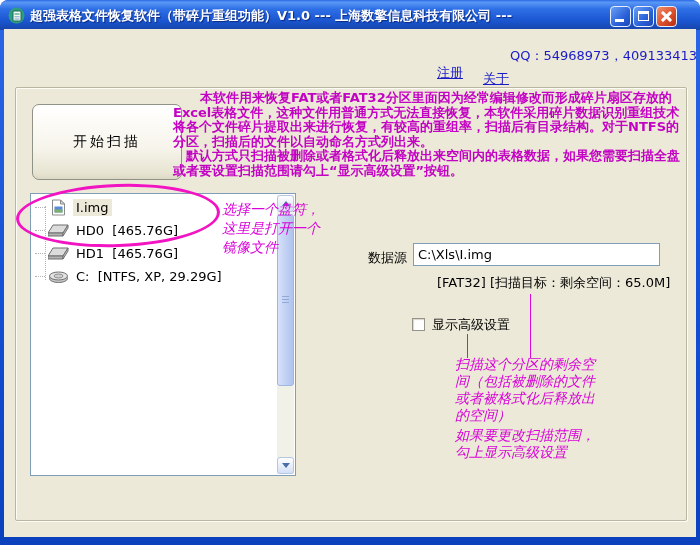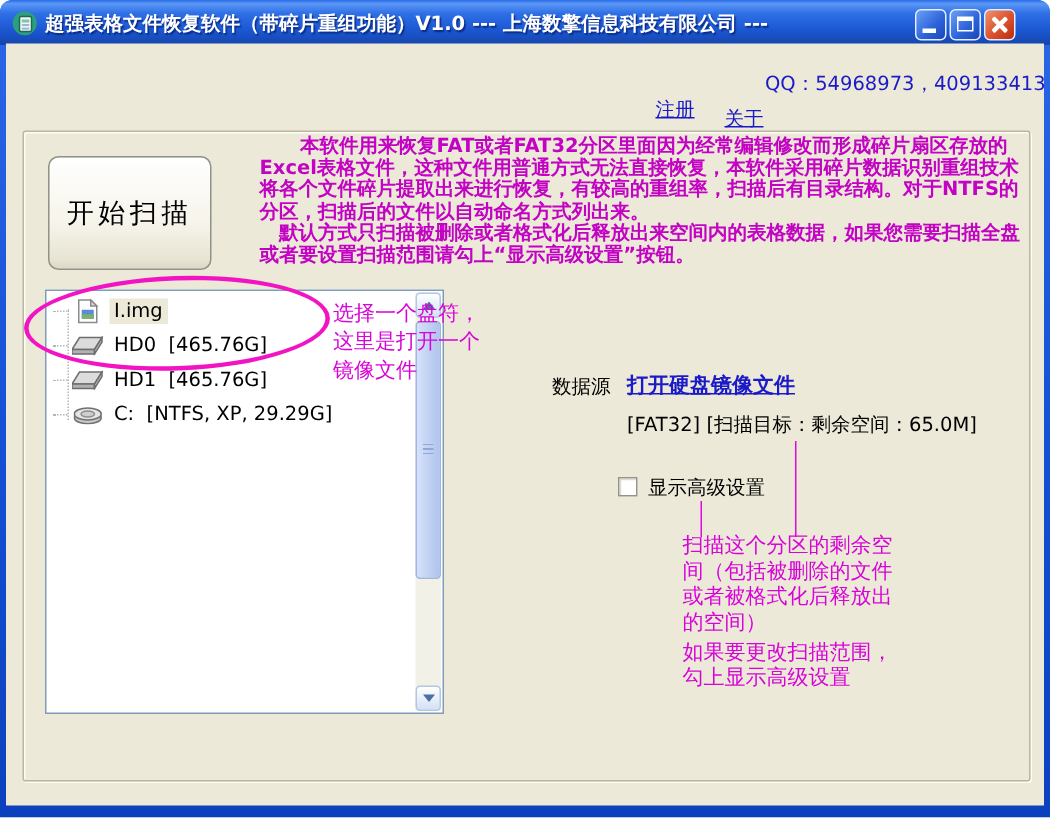--- a/index.html
+++ b/index.html
@@ -36,24 +36,24 @@
   .link-register{left:437px;margin-top:17px;} .link-about{left:483px;margin-top:23px;}
   .qq-text{position:absolute;top:47px;left:510px;font-size:13px;color:#1A1AC8;white-space:nowrap;}
   
   .groupbox{
     position:absolute;left:15px;top:87px;width:672px;height:434px;
     border:1px solid #bab6a2;border-radius:2px;
     box-shadow:inset 1px 1px 0 #fdfcf5, 1px 1px 0 #fdfcf5;
   }
   
   .start-btn{
-    position:absolute;left:32px;top:104px;width:109px;height:76px;
+    position:absolute;left:32px;top:104px;width:150px;height:76px;
     background:linear-gradient(180deg,#ffffff 0%,#f6f4ea 60%,#e7e4d2 92%,#dcd8c4 100%);
     border:1px solid #8f9286;border-radius:7px;
-    font-family:"DejaVu Sans",sans-serif;font-size:18px;letter-spacing:3px;color:#000;
+    font-family:"DejaVu Sans",sans-serif;font-size:14px;letter-spacing:3px;color:#000;
     display:flex;align-items:center;justify-content:center;cursor:pointer;
   }
   
   .intro{position:absolute;left:173px;top:91px;width:513px;color:#C303C3;font-size:13px;line-height:14.5px;}
   .intro p{margin:0;font-weight:bold;}
   .intro p.p1{text-indent:27px;}
   .intro p.p2{text-indent:13px;}
   
   .listbox{
     position:absolute;left:30px;top:193px;width:266px;height:283px;
@@ -76,36 +76,36 @@
   .sb-thumb{position:absolute;left:0;top:19px;width:17px;height:172px;
     background:linear-gradient(90deg,#d7e1fa 0%,#c2d2f4 50%,#b0c3ee 100%);
     border:1px solid #a0b5e0;border-radius:3px;cursor:grab;}
   .sb-thumb::after{content:"";position:absolute;left:4px;right:4px;top:50%;margin-top:-4px;height:8px;
     background:repeating-linear-gradient(180deg,#8fa8d8 0px,#8fa8d8 1px,transparent 1px,transparent 3px);}
   
   .ellipse{
     position:absolute;left:16px;top:184px;width:204px;height:63px;
     border:3px solid #F213C3;border-radius:50%;transform:rotate(-2deg);pointer-events:none;
   }
-  .hint{color:#D803D8;white-space:pre-line;position:absolute;}
+  .hint{color:#D803D8;white-space:pre-line;position:absolute;font-style:italic;}
   .hint-drive{left:222px;top:200px;font-size:14px;line-height:19px;}
   .hint-space{left:455px;top:356px;font-size:14px;line-height:17px;}
   .hint-range{left:455px;top:427px;font-size:14px;line-height:17px;}
   .vline{position:absolute;width:1px;background:#E007E0;}
   .vline-fs{left:530px;top:294px;height:64px;}
   .vline-cb{left:467px;top:334px;height:24px;}
   
   .open-image-link{position:absolute;left:418px;top:204px;font-size:14px;font-weight:bold;color:#1A1AC8;text-decoration:underline;cursor:pointer;white-space:nowrap;margin-top:44px;}
   .ds-label{position:absolute;left:368px;top:249px;font-size:13px;color:#000;}
   .ds-input{
     position:absolute;left:413px;top:243px;width:247px;height:23px;
     border:1px solid #7F9DB9;background:#fff;font-family:"DejaVu Sans",sans-serif;
     font-size:13px;color:#000;padding:2px 4px;
   }
-  .fs-info{position:absolute;left:418px;top:274px;font-size:13px;color:#000;white-space:nowrap;}
+  .fs-info{position:absolute;left:437px;top:274px;font-size:13px;color:#000;white-space:nowrap;}
   .checkbox{
     position:absolute;left:412px;top:318px;width:13px;height:13px;background:#fff;
     border:1px solid #96948a;box-shadow:inset 1px 1px 1px #d8d6ca;cursor:pointer;
   }
   .cb-label{position:absolute;left:432px;top:316px;font-size:13px;color:#000;white-space:nowrap;}
 </style>
 </head>
 <body>
 
 <div class="window">
@@ -212,17 +212,18 @@
 间（包括被删除的文件
 或者被格式化后释放出
 的空间）</div>
   <div class="hint hint-range">如果要更改扫描范围，
 勾上显示高级设置</div>
   <div class="vline vline-fs"></div>
   <div class="vline vline-cb"></div>
 
   <span class="open-image-link">打开硬盘镜像文件</span>
   <span class="ds-label">数据源</span>
+  <input class="ds-input" type="text" value="C:\Xls\I.img" style="">
   <span class="fs-info">[FAT32] [扫描目标：剩余空间：65.0M]</span>
   <div class="checkbox"></div>
   <span class="cb-label">显示高级设置</span>
 
 </div>
 
 </body></html>

